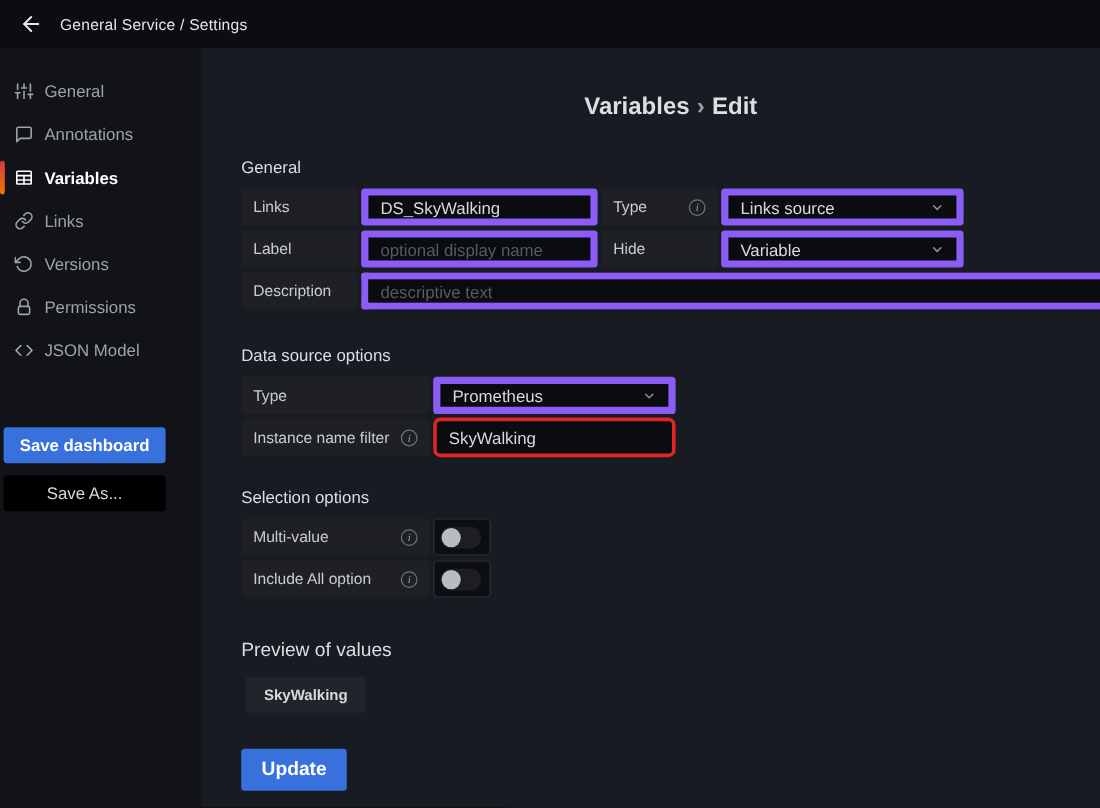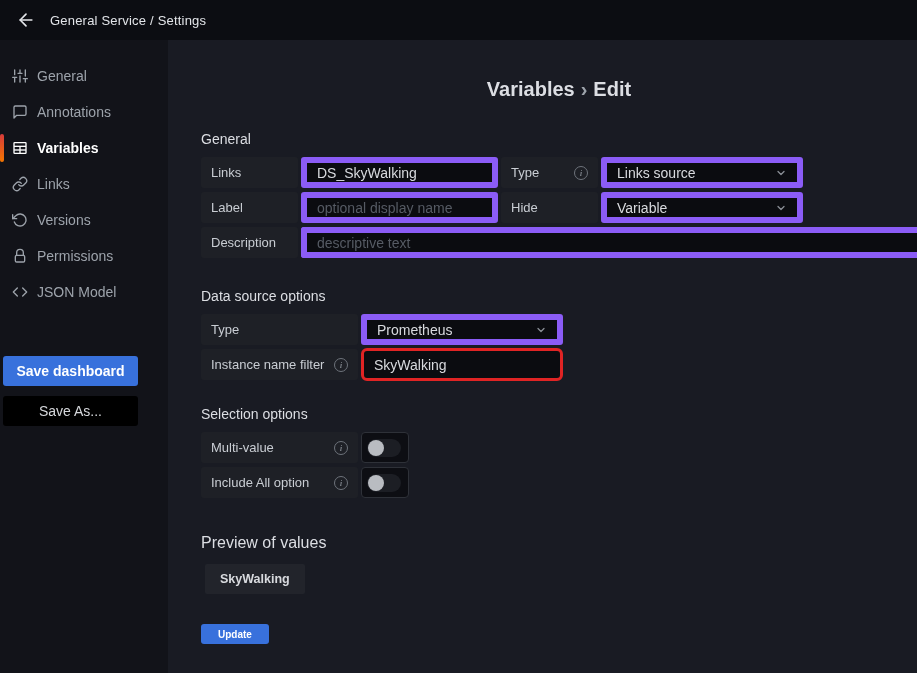--- a/index.html
+++ b/index.html
@@ -59,22 +59,22 @@
     border-radius:4px; display:flex; align-items:center; padding-left:5px; cursor:pointer; }
   .toggle-track { width:34px; height:18px; background:#1c1e24; border-radius:9px;
     display:flex; align-items:center; }
   .toggle-knob { width:16px; height:16px; border-radius:50%; background:#b9bcc1; margin-left:1px; }
 
   .preview-section { margin-top:36px; }
   .preview-heading { font-size:16px; font-weight:500; color:#dcdee3; margin-bottom:12px; }
   .chip { display:inline-block; background:#22242b; color:#d8dade; font-size:12.5px;
     font-weight:700; padding:8px 15px; border-radius:2px; margin-left:4px; }
 
-  .update-btn { margin-top:30px; height:20px; padding:0 17px; background:#3871dc; color:#fff;
-    border:none; border-radius:3px; font-size:10px; font-weight:600; cursor:pointer;
+  .update-btn { margin-top:30px; height:35px; padding:0 17px; background:#3871dc; color:#fff;
+    border:none; border-radius:3px; font-size:16px; font-weight:600; cursor:pointer;
     font-family:"Liberation Sans", sans-serif; }
 
   svg { display:block; }
 </style>
 </head>
 <body>
 
 <div class="topbar">
   <div class="back-btn">
     <span>

